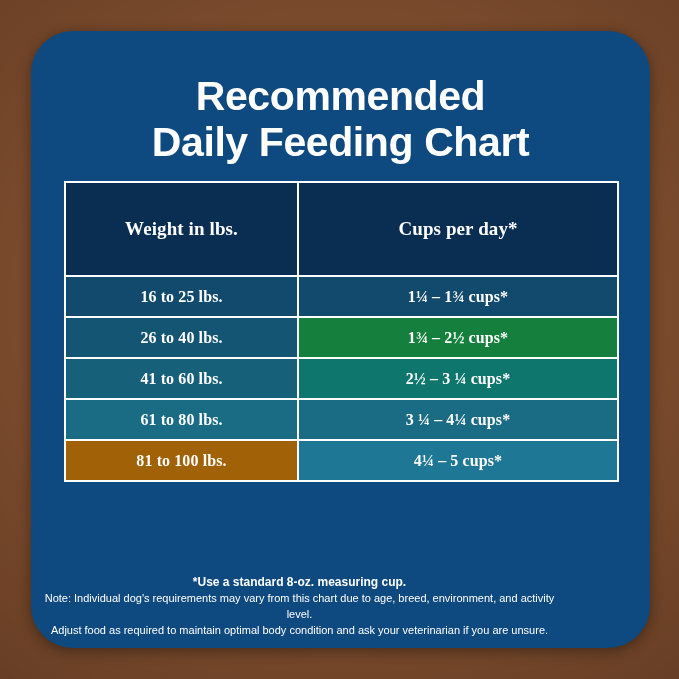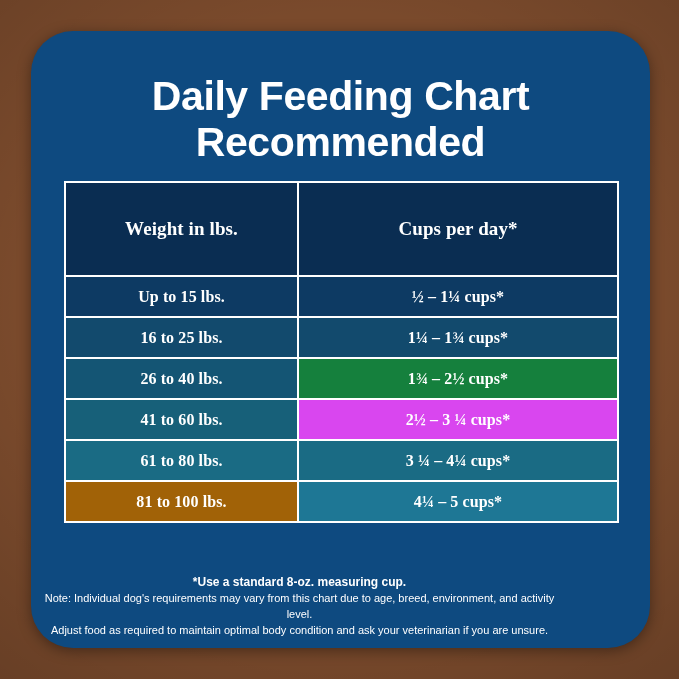--- a/index.html
+++ b/index.html
@@ -162,51 +162,47 @@
 </style>
 </head>
 <body>
 
 <div id="wood-bg"></div>
 <div id="wood-vignette"></div>
 
 <div id="card" style="background: rgb(14, 74, 128); border-radius: 42px;">
 
   <h1 id="title">
+    <span class="line">Recommended</span>
     <span class="line">Daily Feeding Chart</span>
-    <span class="line">Recommended</span>
   </h1>
 
   <table id="feeding-table">
     <colgroup>
       <col class="c-weight">
       <col class="c-cups">
     </colgroup>
     <thead>
       <tr>
         <th class="weight-col" style="background: rgb(10, 45, 82); border-color: rgb(255, 255, 255);">Weight in lbs.</th>
         <th class="cups-col" style="background: rgb(10, 45, 82); border-color: rgb(255, 255, 255);">Cups per day*</th>
       </tr>
     </thead>
     <tbody id="table-body">
         <tr>
-          <td class="weight-col" style="background: rgb(13, 58, 99); border-color: rgb(255, 255, 255);">Up to 15 lbs.</td>
-          <td class="cups-col" style="background: rgb(13, 58, 99); border-color: rgb(255, 255, 255);">½ – 1¼ cups*</td>
-        </tr>
-        <tr>
           <td class="weight-col" style="background: rgb(18, 74, 109); border-color: rgb(255, 255, 255);">16 to 25 lbs.</td>
           <td class="cups-col" style="background: rgb(18, 74, 109); border-color: rgb(255, 255, 255);">1¼ – 1¾  cups*</td>
         </tr>
         <tr>
           <td class="weight-col" style="background: rgb(20, 85, 116); border-color: rgb(255, 255, 255);">26 to 40 lbs.</td>
           <td class="cups-col" style="background: #15803d; border-color: rgb(255, 255, 255);">1¾ – 2½ cups*</td>
         </tr>
         <tr>
           <td class="weight-col" style="background: rgb(23, 96, 121); border-color: rgb(255, 255, 255);">41 to 60 lbs.</td>
-          <td class="cups-col" style="background: #d946ef; border-color: rgb(255, 255, 255);">2½ – 3 ¼ cups*</td>
+          <td class="cups-col" style="background: #0f766e; border-color: rgb(255, 255, 255);">2½ – 3 ¼ cups*</td>
         </tr>
         <tr>
           <td class="weight-col" style="background: rgb(26, 107, 132); border-color: rgb(255, 255, 255);">61 to 80 lbs.</td>
           <td class="cups-col" style="background: rgb(26, 107, 132); border-color: rgb(255, 255, 255);">3 ¼ – 4¼ cups*</td>
         </tr>
         <tr>
           <td class="weight-col" style="background: #a16207; border-color: rgb(255, 255, 255);">81 to 100 lbs.</td>
           <td class="cups-col" style="background: rgb(30, 119, 149); border-color: rgb(255, 255, 255);">4¼ – 5 cups*</td>
         </tr>
       </tbody>

